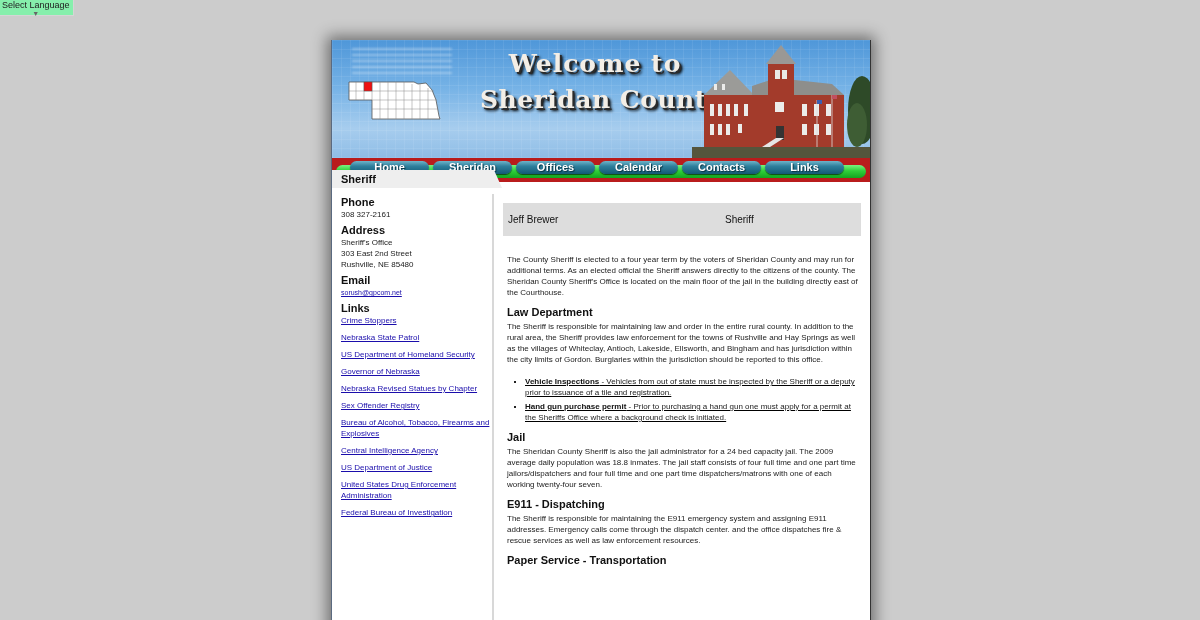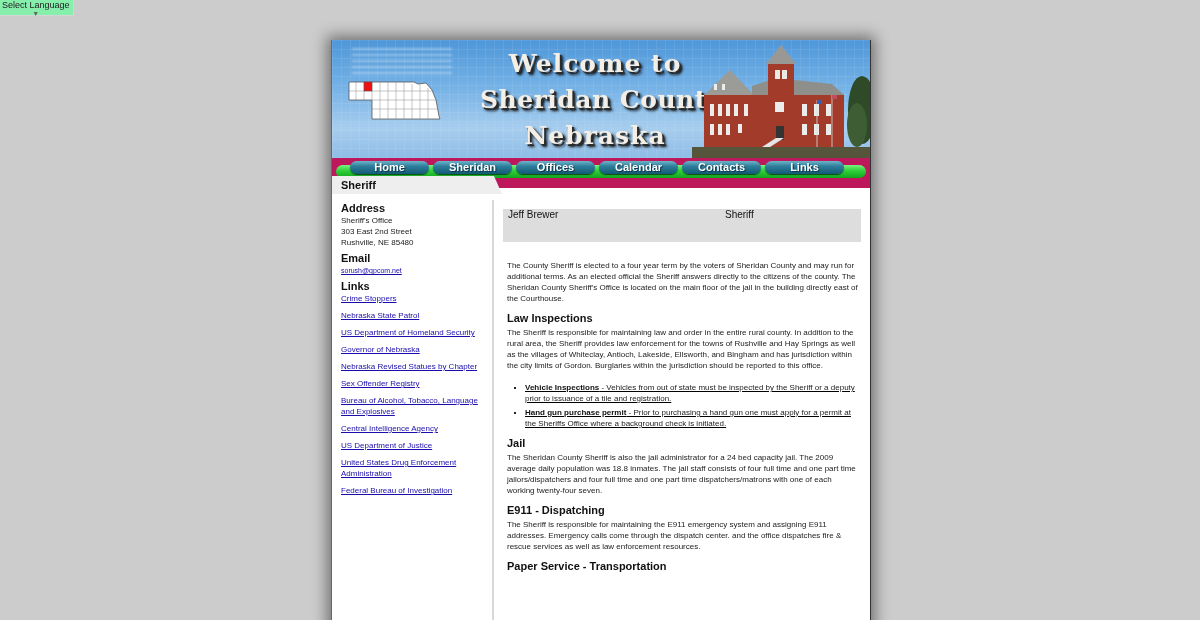--- a/index.html
+++ b/index.html
@@ -58,21 +58,21 @@
   .welcome .l3 { letter-spacing:1px; }
 
   
   .map { position:absolute; left:14px; top:38px; width:96px; height:44px; }
 
   
   .courthouse { position:absolute; left:360px; top:0; width:178px; height:118px; }
 
   
   .nav {
-    position:relative; height:30px; background:#be185d;
+    position:relative; height:24px; background:#b91c1c;
   }
   .nav .green {
     position:absolute; left:4px; right:4px; top:7px; height:13px;
     border-radius:8px;
     background:linear-gradient(180deg,#7bf27f 0%,#2fcf3a 45%,#12a51f 100%);
   }
   .nav .btns {
     position:absolute; left:18px; top:3px; display:flex; gap:4px;
   }
   .nav .btn {
@@ -104,21 +104,21 @@
   }
   .left h3 { margin:0; font-size:11px; font-weight:bold; color:#111; line-height:13px; }
   .left .val { font-size:8px; color:#222; line-height:11px; }
   .left .sec { margin-bottom:4px; }
   .left a { color:#1a0dab; font-size:8px; text-decoration:underline; line-height:11px; display:block; }
   .left .email a { font-size:7px; }
   .left .links a { margin-bottom:6px; }
 
   .main { flex:1; padding:9px 9px 0 9px; }
   .officer {
-    display:flex; background:#dddddd; height:33px; align-items:flex-start;
+    display:flex; background:#dddddd; height:33px; align-items:center;
     font-size:10px; color:#111;
   }
   .officer .name { width:217px; padding-left:5px; }
   .main p { margin:0; font-size:8px; line-height:11px; color:#222; padding:0 3px 0 4px; }
   .intro { margin-top:18px !important; }
   .main h2 { margin:8px 0 2px 4px; font-size:11px; font-weight:bold; color:#111; line-height:13px; }
   .main ul { margin:11px 0 0 0; padding-left:22px;text-decoration:underline; }
   .main li { font-size:8px; line-height:11px; color:#222; list-style:square; margin-bottom:3px; }
   .main li b { color:#111; }
 </style>
@@ -159,21 +159,20 @@
         <line x1="3" y1="13" x2="88" y2="13"></line>
         <line x1="26" y1="22" x2="91" y2="22"></line>
         <line x1="26" y1="31" x2="92" y2="31"></line>
       </g>
       <rect x="18" y="4" width="8" height="9" fill="#ee1111" stroke="#555" stroke-width="0.5"></rect>
     </svg>
 
     <div class="welcome">
       <div class="l1">Welcome to</div>
       <div class="l2">Sheridan County</div>
-      <div class="l3">Nebraska</div>
     </div>
 
     <svg class="courthouse" viewBox="0 0 178 118">
 
       <ellipse cx="170" cy="70" rx="14" ry="34" fill="#2e4a28"></ellipse>
       <ellipse cx="165" cy="85" rx="10" ry="22" fill="#3e5d34"></ellipse>
 
       <polygon points="12,55 38,30 62,55" fill="#9b9b98"></polygon>
       <rect x="12" y="55" width="140" height="52" fill="#a33b2b"></rect>
       <polygon points="60,46 84,38 140,44 152,55 60,55" fill="#8e8e8b"></polygon>
@@ -228,54 +227,58 @@
   </div>
 
   <div class="subbar">
     <div class="tab">Sheriff</div>
   </div>
 
   <div class="cols">
 
     <div class="left">
       <div class="sec">
+        <h3>Phone</h3>
+        <div class="val">308 327-2161</div>
+      </div>
+      <div class="sec">
         <h3>Address</h3>
         <div class="val">Sheriff's Office</div>
         <div class="val">303 East 2nd Street</div>
         <div class="val">Rushville, NE 85480</div>
       </div>
       <div class="sec email">
         <h3>Email</h3>
         <a href="#">sorush@gpcom.net</a>
       </div>
       <div class="sec links">
         <h3 style="margin-bottom:0;">Links</h3>
         <a href="#">Crime Stoppers</a>
         <a href="#">Nebraska State Patrol</a>
         <a href="#">US Department of Homeland Security</a>
         <a href="#">Governor of Nebraska</a>
         <a href="#">Nebraska Revised Statues by Chapter</a>
         <a href="#">Sex Offender Registry</a>
-        <a href="#">Bureau of Alcohol, Tobacco, Language and Explosives</a>
+        <a href="#">Bureau of Alcohol, Tobacco, Firearms and Explosives</a>
         <a href="#">Central Intelligence Agency</a>
         <a href="#">US Department of Justice</a>
         <a href="#">United States Drug Enforcement Administration</a>
         <a href="#">Federal Bureau of Investigation</a>
       </div>
     </div>
 
     <div class="main">
       <div class="officer">
         <span class="name">Jeff Brewer</span>
         <span>Sheriff</span>
       </div>
 
       <p class="intro">The County Sheriff is elected to a four year term by the voters of Sheridan County and may run for additional terms. As an elected official the Sheriff answers directly to the citizens of the county. The Sheridan County Sheriff's Office is located on the main floor of the jail in the building directly east of the Courthouse.</p>
 
-      <h2>Law Inspections</h2>
+      <h2>Law Department</h2>
       <p>The Sheriff is responsible for maintaining law and order in the entire rural county. In addition to the rural area, the Sheriff provides law enforcement for the towns of Rushville and Hay Springs as well as the villages of Whiteclay, Antioch, Lakeside, Ellsworth, and Bingham and has jurisdiction within the city limits of Gordon. Burglaries within the jurisdiction should be reported to this office.</p>
       <ul>
         <li><b>Vehicle Inspections</b><span> - Vehicles from out of state must be inspected by the Sheriff or a deputy prior to issuance of a tile and registration.</span></li>
         <li><b>Hand gun purchase permit</b><span> - Prior to purchasing a hand gun one must apply for a permit at the Sheriffs Office where a background check is initiated.</span></li>
       </ul>
 
       <h2>Jail</h2>
       <p>The Sheridan County Sheriff is also the jail administrator for a 24 bed capacity jail. The 2009 average daily population was 18.8 inmates. The jail staff consists of four full time and one part time jailors/dispatchers and four full time and one part time dispatchers/matrons with one of each working twenty-four seven.</p>
 
       <h2>E911 - Dispatching</h2>

